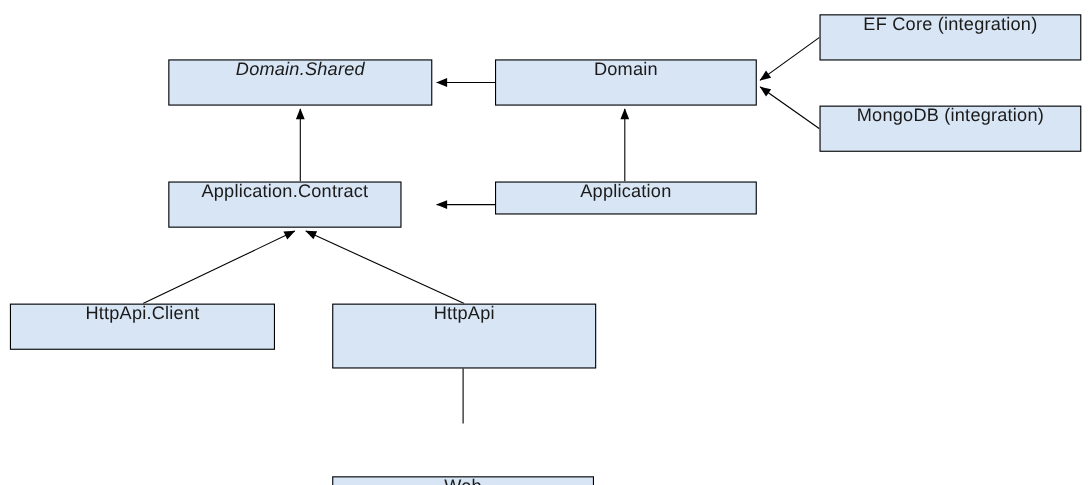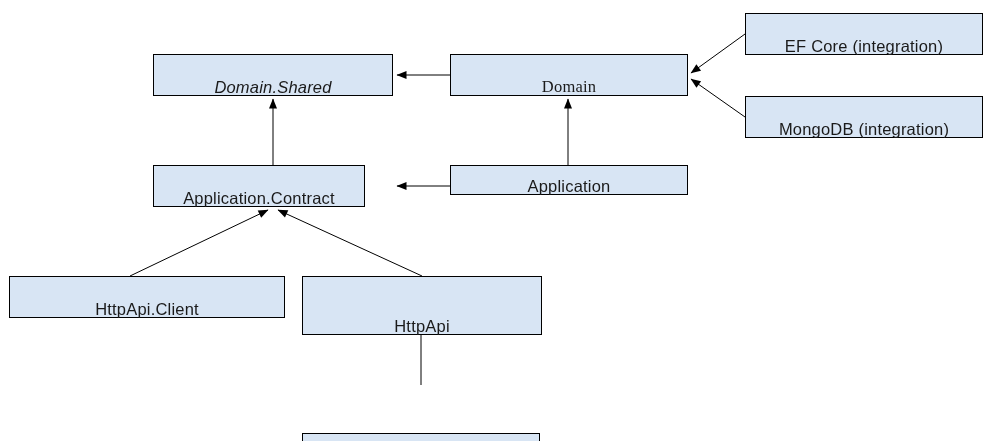--- a/index.html
+++ b/index.html
@@ -21,21 +21,21 @@
     position: absolute;
     left: 0;
     top: 0;
     width: 993px;
     height: 441px;
   }
   .node {
     position: absolute;
     box-sizing: border-box;
     display: flex;
-    align-items: flex-end;
+    align-items: flex-start;
     justify-content: center;
     background: var(--node-fill, #d8e5f4);
     border: 1px solid var(--node-border, #000000);
   }
   .node-label {
     font-size: 16.5px;
     line-height: 1;
     color: var(--text-color, #1a1a1a);
     white-space: nowrap;
     letter-spacing: 0.2px;
@@ -60,36 +60,36 @@
         <line x1="450" y1="186" x2="397" y2="186" stroke="#000000" stroke-width="1" marker-end="url(#arrowhead)"></line>
         <line x1="130" y1="276" x2="268" y2="210" stroke="#000000" stroke-width="1" marker-end="url(#arrowhead)"></line>
         <line x1="422" y1="276" x2="278" y2="210" stroke="#000000" stroke-width="1" marker-end="url(#arrowhead)"></line>
         <line x1="421" y1="385" x2="421" y2="321" stroke="#000000" stroke-width="1" marker-end="url(#arrowhead)"></line>
       </g>
   </svg>
   <div id="nodes-layer">
       <div class="node" style="left: 153px; top: 54px; width: 240px; height: 42px; font-style: italic;">
         <span class="node-label">Domain.Shared</span>
       </div>
-      <div class="node" style="left: 450px; top: 54px; width: 238px; height: 42px; font-family: Liberation Serif, serif;">
+      <div class="node" style="left: 450px; top: 54px; width: 238px; height: 42px;">
         <span class="node-label">Domain</span>
       </div>
       <div class="node" style="left: 745px; top: 13px; width: 238px; height: 42px;">
         <span class="node-label">EF Core (integration)</span>
       </div>
       <div class="node" style="left: 745px; top: 96px; width: 238px; height: 42px;">
         <span class="node-label">MongoDB (integration)</span>
       </div>
       <div class="node" style="left: 153px; top: 165px; width: 212px; height: 42px;">
         <span class="node-label">Application.Contract</span>
       </div>
       <div class="node" style="left: 450px; top: 165px; width: 238px; height: 30px;">
         <span class="node-label">Application</span>
       </div>
-      <div class="node" style="left: 9px; top: 276px; width: 276px; height: 42px;">
+      <div class="node" style="left: 9px; top: 276px; width: 241px; height: 42px;">
         <span class="node-label">HttpApi.Client</span>
       </div>
       <div class="node" style="left: 302px; top: 276px; width: 240px; height: 59px;">
         <span class="node-label">HttpApi</span>
       </div>
       <div class="node" style="left: 302px; top: 385px; width: 238px; height: 42px; margin-top: 48px;">
         <span class="node-label">Web</span>
       </div>
     </div>
 </div>

